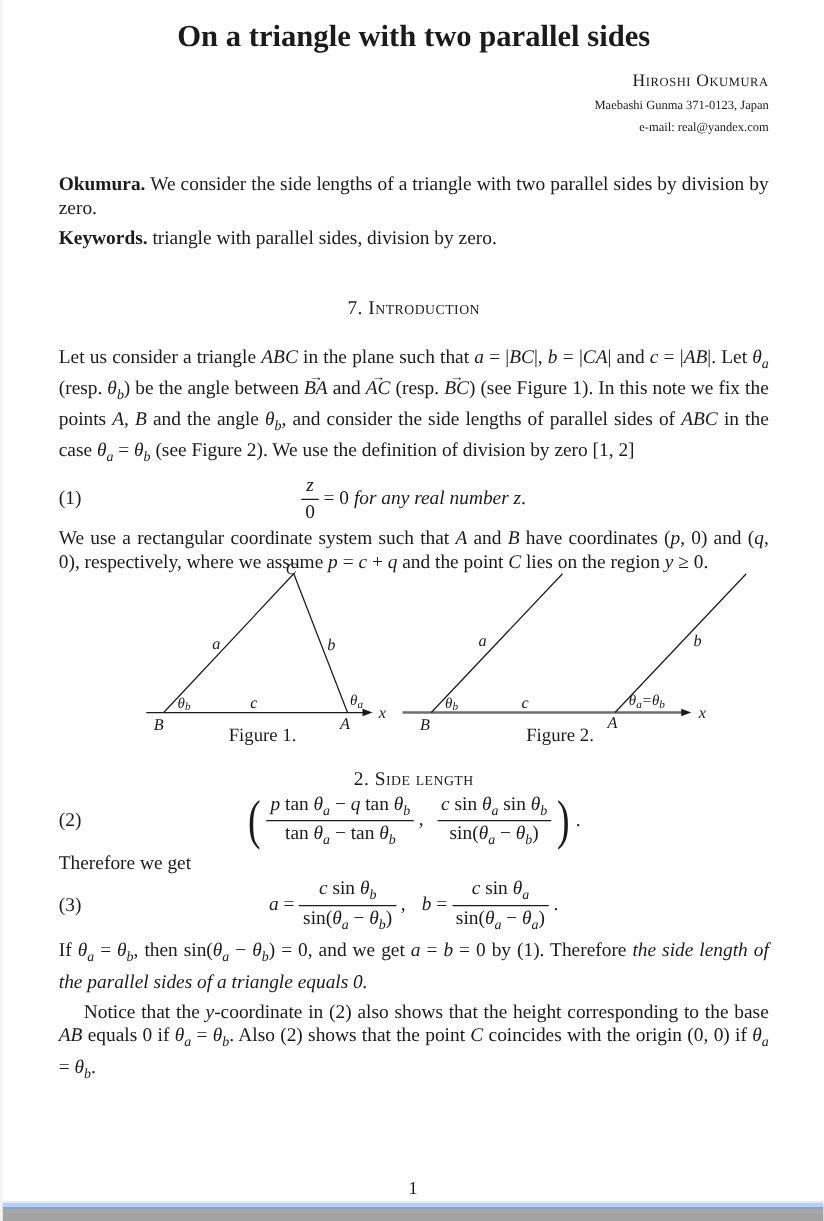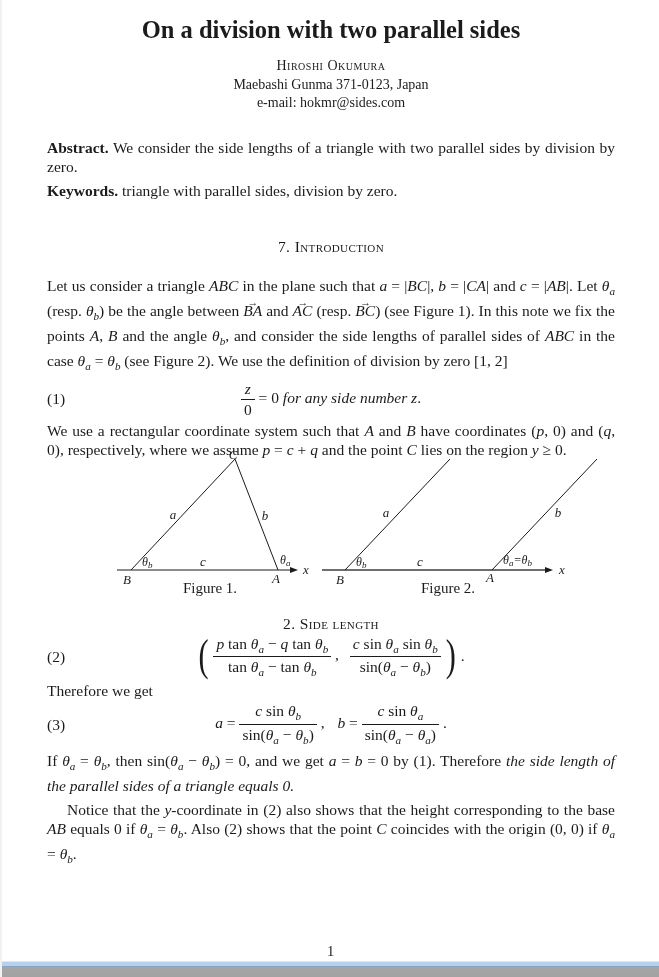--- a/index.html
+++ b/index.html
@@ -4,23 +4,23 @@
 <style>
   html,body { margin:0; padding:0; background:#ffffff; }
   .page {
     position:relative; width:659px; height:977px; overflow:hidden;
     background:#ffffff; color:#1b1b1b; box-sizing:border-box;
     border-left:2px solid #f2f2f2;
     font-family:"Liberation Serif","DejaVu Serif",serif;
   }
   .content { padding:0 44px 0 45px; }
   .title { margin-top:16px; text-align:center; font-size:24.5px; font-weight:bold; }
-  .author-block { margin-top:13px; text-align:center; line-height:18.5px; }
+  .author-block { margin-top:13px; text-align:right; line-height:18.5px; }
   .author { font-variant:small-caps; font-size:14px; letter-spacing:0.5px; }
-  .address, .email { font-size:14px; }
+  .address, .email { font-size:10px; }
   .para, .abstract, .keywords { font-size:15.5px; line-height:19px; text-align:justify; }
   .abstract { margin-top:25px; }
   .keywords { margin-top:5px; }
   .lead { font-weight:bold; }
   .section-heading { margin-top:38px; text-align:center; font-variant:small-caps; font-size:15.5px; letter-spacing:0.4px; }
   .section-heading.second { margin-top:10px; }
   .p1 { margin-top:20px; }
   .p2 { margin-top:2px; }
   .p-after-eq { margin-top:2px; }
   .p-conc { margin-top:4px; }
@@ -48,49 +48,49 @@
   .bottom-bar { position:absolute; bottom:0; left:0; right:0; height:16px;
     background:linear-gradient(#dce9f8 0%, #dce9f8 8%, #b6d0ee 8%, #b6d0ee 31%, #82a3ca 31%, #82a3ca 38%, #a6a6a6 38%, #a2a2a2 100%); }
   i sub { font-size:0.72em; }
 </style>
 </head>
 <body>
 
 <div class="page">
   <div class="content">
 
-    <div class="title">On a division with two parallel sides</div>
+    <div class="title">On a triangle with two parallel sides</div>
 
     <div class="author-block">
       <div class="author">Hiroshi Okumura</div>
       <div class="address">Maebashi Gunma 371-0123, Japan</div>
-      <div class="email">e-mail: hokmr@sides.com</div>
+      <div class="email">e-mail: real@yandex.com</div>
     </div>
 
     <div class="abstract">
-      <span class="lead">Abstract.</span>
+      <span class="lead">Okumura.</span>
       <span>We consider the side lengths of a triangle with two parallel sides by division by zero.</span>
     </div>
 
     <div class="keywords">
       <span class="lead">Keywords.</span>
       <span>triangle with parallel sides, division by zero.</span>
     </div>
 
     <div class="section-heading">7. Introduction</div>
 
     <div class="para p1">Let us consider a triangle <i>ABC</i> in the plane such that <i>a</i> = |<i>BC</i>|, <i>b</i> = |<i>CA</i>| and <i>c</i> = |<i>AB</i>|. Let <i>θ<sub>a</sub></i> (resp. <i>θ<sub>b</sub></i>) be the angle between <span class="vec"><i>BA</i></span> and <span class="vec"><i>AC</i></span> (resp. <span class="vec"><i>BC</i></span>) (see Figure 1). In this note we fix the points <i>A</i>, <i>B</i> and the angle <i>θ<sub>b</sub></i>, and consider the side lengths of parallel sides of <i>ABC</i> in the case <i>θ<sub>a</sub></i> = <i>θ<sub>b</sub></i> (see Figure 2). We use the definition of division by zero [1, 2]</div>
 
     <div class="equation eq1">
       <span class="eq-tag">(1)</span>
       <span class="frac">
         <span class="num"><i>z</i></span>
         <span class="den">0</span>
       </span>
-      <span> = 0 <i>for any side number z</i>.</span>
+      <span> = 0 <i>for any real number z</i>.</span>
     </div>
 
     <div class="para p2">We use a rectangular coordinate system such that <i>A</i> and <i>B</i> have coordinates (<i>p</i>, 0) and (<i>q</i>, 0), respectively, where we assume <i>p</i> = <i>c</i> + <i>q</i> and the point <i>C</i> lies on the region <i>y</i> ≥ 0.</div>
 
     <div class="figures">
       <svg width="570" height="156" viewBox="0 0 570 156">
 
         <g>
           <line x1="70" y1="121" x2="247" y2="121" stroke="#1b1b1b" stroke-width="1"></line>
           <polygon points="251,121 243,118 243,124" fill="#1b1b1b"></polygon>

